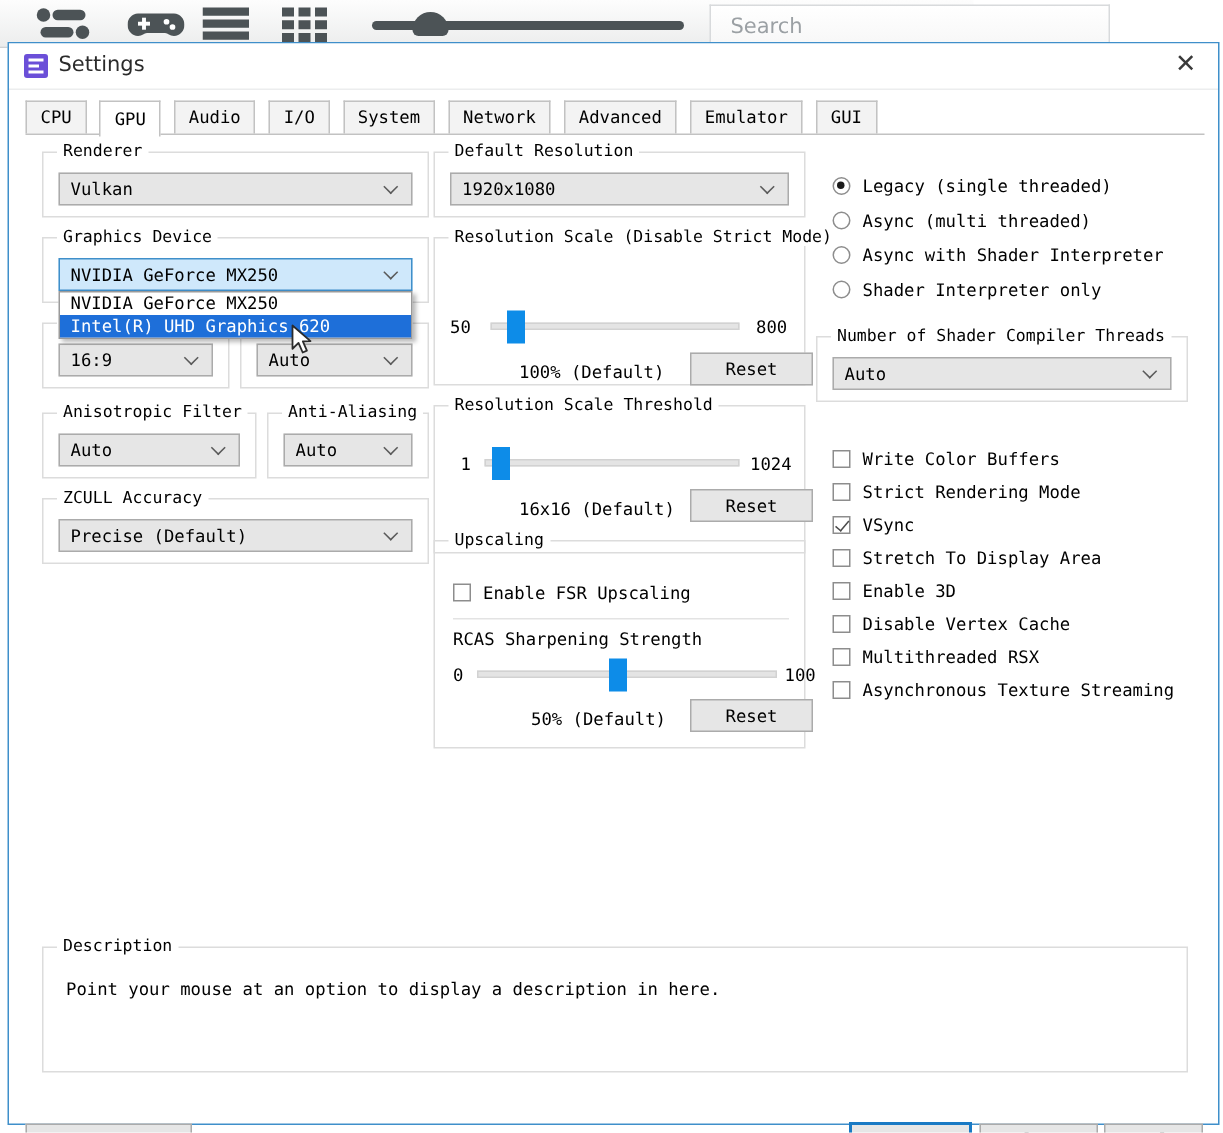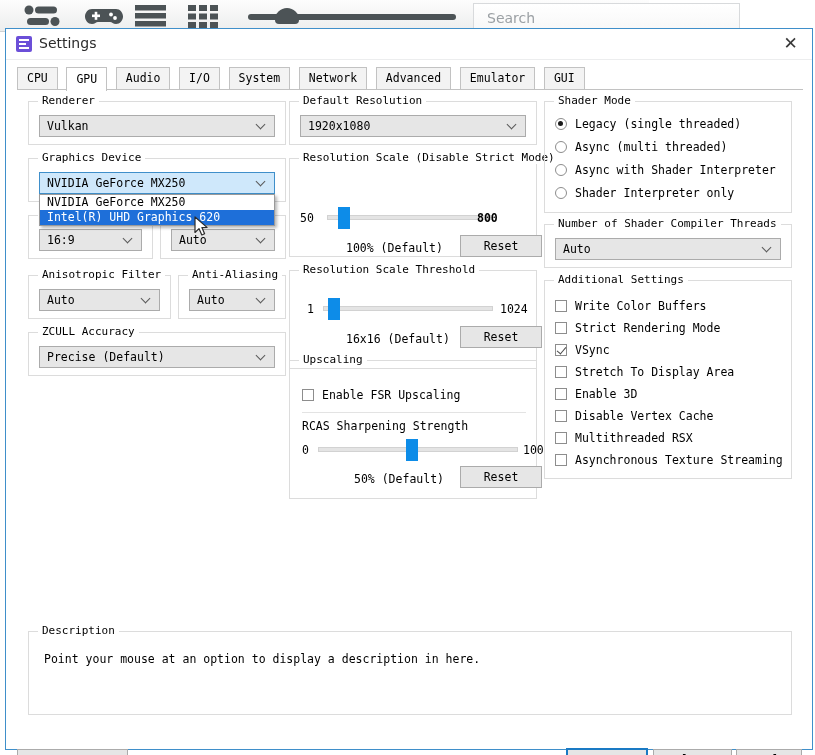--- a/index.html
+++ b/index.html
@@ -297,21 +297,21 @@
         <span>1920x1080</span>
         <span class="chev"></span>
       </div>
 
       <div class="grp" style="left:272px; top:68px; width:248px; height:99px;">
         <span class="lg">Resolution Scale (Disable Strict Mode)</span>
       </div>
       <span class="sl-min" style="left:283px; top:121px;">50</span>
       <div class="sl-track" style="left:310px; top:125px; width:166px;"></div>
       <div class="sl-thumb" style="left:321px; top:117px;"></div>
-      <span class="sl-max" style="left:460px; top:121px;font-weight:bold;">800</span>
+      <span class="sl-max" style="left:487px; top:121px;">800</span>
       <span class="sl-caption" style="left:329px; top:151px;">100% (Default)</span>
       <div class="btn" style="left:443px; top:145px; width:82px; height:22px; line-height:20px;">Reset</div>
 
       <div class="grp" style="left:272px; top:180px; width:248px; height:99px;">
         <span class="lg">Resolution Scale Threshold</span>
       </div>
       <span class="sl-min" style="left:290px; top:212px;">1</span>
       <div class="sl-track" style="left:306px; top:216px; width:170px;"></div>
       <div class="sl-thumb" style="left:311px; top:208px;"></div>
       <span class="sl-max" style="left:483px; top:212px;">1024</span>
@@ -327,23 +327,20 @@
       </div>
       <div class="hr" style="left:285px; top:322px; width:224px;"></div>
       <span class="sl-caption" style="left:285px; top:329px;">RCAS Sharpening Strength</span>
       <span class="sl-min" style="left:285px; top:353px;">0</span>
       <div class="sl-track" style="left:301px; top:357px; width:200px;"></div>
       <div class="sl-thumb" style="left:389px; top:349px;"></div>
       <span class="sl-max" style="left:506px; top:353px;">100</span>
       <span class="sl-caption" style="left:337px; top:382px;">50% (Default)</span>
       <div class="btn" style="left:443px; top:376px; width:82px; height:22px; line-height:20px;">Reset</div>
 
-      <div class="grp" style="left:527px; top:11px; width:248px; height:112px;">
-        <span class="lg">Shader Mode</span>
-      </div>
       <div class="opt radio on" style="left:538px; top:27px;">
         <span class="mk"></span>
         <span class="lbl">Legacy (single threaded)</span>
       </div>
       <div class="opt radio" style="left:538px; top:50px;text-decoration:underline;">
         <span class="mk"></span>
         <span class="lbl">Async (multi threaded)</span>
       </div>
       <div class="opt radio" style="left:538px; top:73px;">
         <span class="mk"></span>
@@ -355,23 +352,20 @@
       </div>
 
       <div class="grp" style="left:527px; top:134px; width:248px; height:44px;">
         <span class="lg">Number of Shader Compiler Threads</span>
       </div>
       <div class="combo" style="left:538px; top:148px; width:226px;">
         <span>Auto</span>
         <span class="chev"></span>
       </div>
 
-      <div class="grp" style="left:527px; top:190px; width:248px; height:199px;">
-        <span class="lg">Additional Settings</span>
-      </div>
       <div class="opt check" style="left:538px; top:209px;">
         <span class="mk"></span>
         <span class="lbl">Write Color Buffers</span>
       </div>
       <div class="opt check" style="left:538px; top:231px;">
         <span class="mk"></span>
         <span class="lbl">Strict Rendering Mode</span>
       </div>
       <div class="opt check on" style="left:538px; top:253px;">
         <span class="mk"></span>

